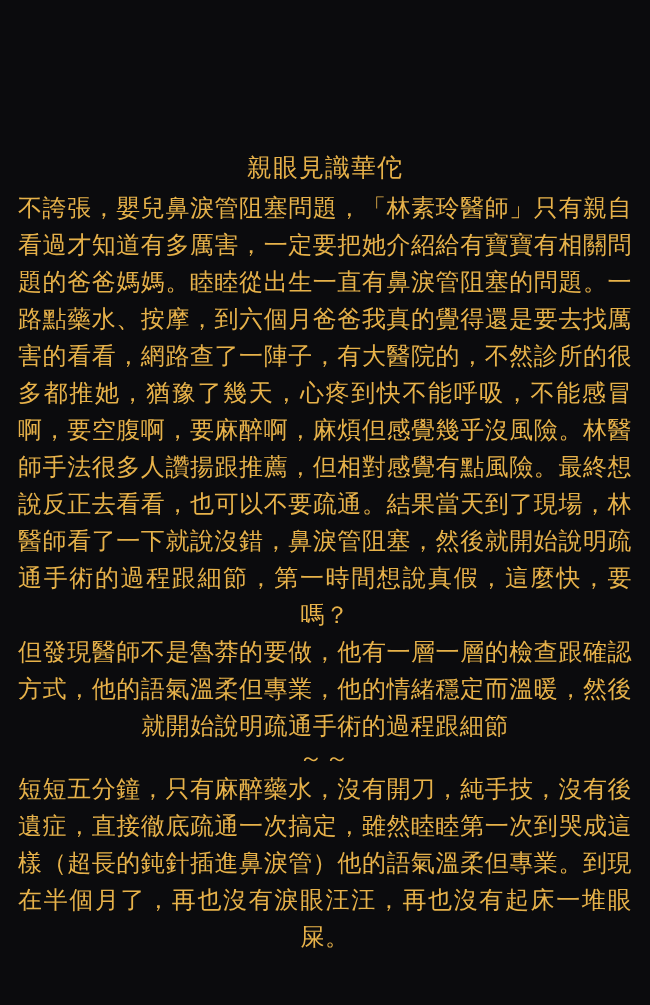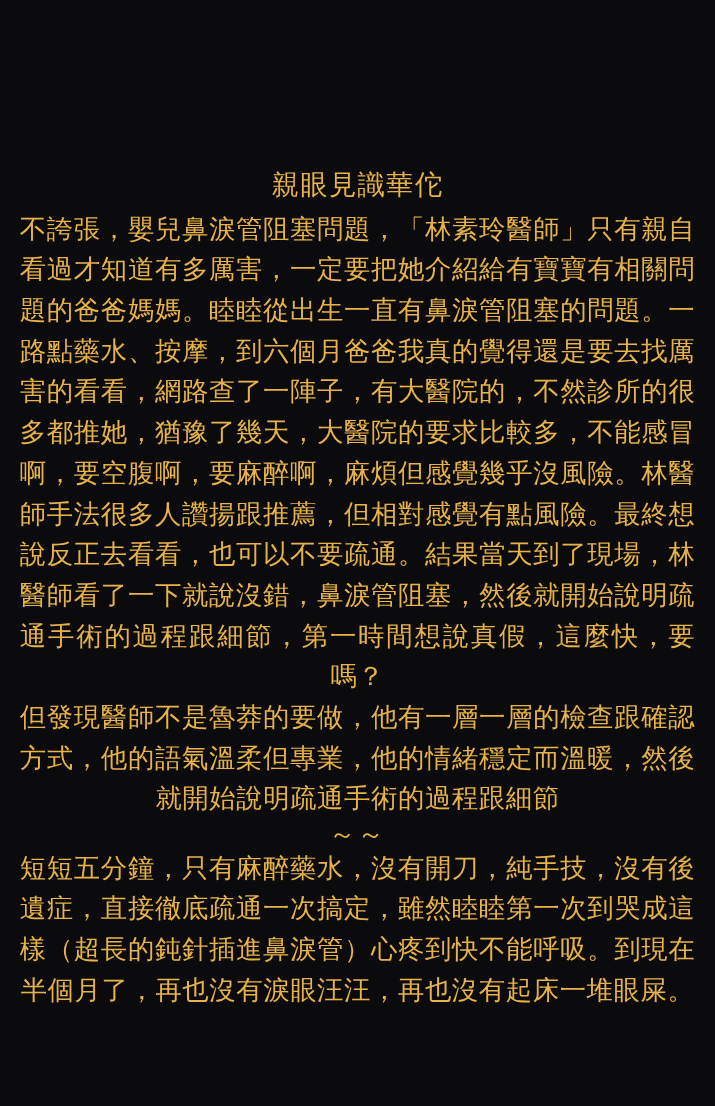--- a/index.html
+++ b/index.html
@@ -56,22 +56,22 @@
   }
 </style>
 </head>
 <body>
 
 <div class="page">
   <div class="content">
 
     <h1 class="title">親眼見識華佗</h1>
 
-    <p class="para">不誇張，嬰兒鼻淚管阻塞問題，「林素玲醫師」只有親自看過才知道有多厲害，一定要把她介紹給有寶寶有相關問題的爸爸媽媽。睦睦從出生一直有鼻淚管阻塞的問題。一路點藥水、按摩，到六個月爸爸我真的覺得還是要去找厲害的看看，網路查了一陣子，有大醫院的，不然診所的很多都推她，猶豫了幾天，大醫院的要求比較多，不能感冒啊，要空腹啊，要麻醉啊，麻煩但感覺幾乎沒風險。林醫師手法很多人讚揚跟推薦，但相對感覺有點風險。最終想說反正去看看，也可以不要疏通。結果當天到了現場，林醫師看了一下就說沒錯，鼻淚管阻塞，然後就開始說明疏通手術的過程跟細節，第一時間想說真假，這麼快，要嗎？</p>
+    <p class="para">不誇張，嬰兒鼻淚管阻塞問題，「林素玲醫師」只有親自看過才知道有多厲害，一定要把她介紹給有寶寶有相關問題的爸爸媽媽。睦睦從出生一直有鼻淚管阻塞的問題。一路點藥水、按摩，到六個月爸爸我真的覺得還是要去找厲害的看看，網路查了一陣子，有大醫院的，不然診所的很多都推她，猶豫了幾天，心疼到快不能呼吸，不能感冒啊，要空腹啊，要麻醉啊，麻煩但感覺幾乎沒風險。林醫師手法很多人讚揚跟推薦，但相對感覺有點風險。最終想說反正去看看，也可以不要疏通。結果當天到了現場，林醫師看了一下就說沒錯，鼻淚管阻塞，然後就開始說明疏通手術的過程跟細節，第一時間想說真假，這麼快，要嗎？</p>
 
     <p class="para">但發現醫師不是魯莽的要做，他有一層一層的檢查跟確認方式，他的語氣溫柔但專業，他的情緒穩定而溫暖，然後就開始說明疏通手術的過程跟細節</p>
 
     <div class="squiggle">～～</div>
 
-    <p class="para">短短五分鐘，只有麻醉藥水，沒有開刀，純手技，沒有後遺症，直接徹底疏通一次搞定，雖然睦睦第一次到哭成這樣（超長的鈍針插進鼻淚管）心疼到快不能呼吸。到現在半個月了，再也沒有淚眼汪汪，再也沒有起床一堆眼屎。</p>
+    <p class="para">短短五分鐘，只有麻醉藥水，沒有開刀，純手技，沒有後遺症，直接徹底疏通一次搞定，雖然睦睦第一次到哭成這樣（超長的鈍針插進鼻淚管）他的語氣溫柔但專業。到現在半個月了，再也沒有淚眼汪汪，再也沒有起床一堆眼屎。</p>
 
   </div>
 </div>
 
 </body></html>

